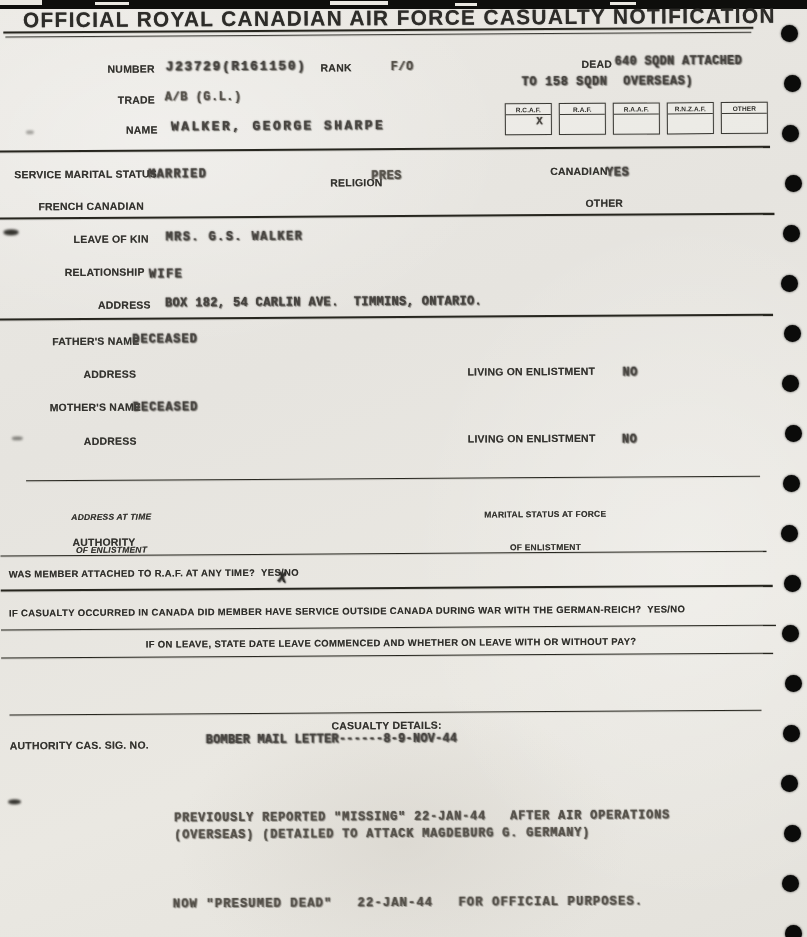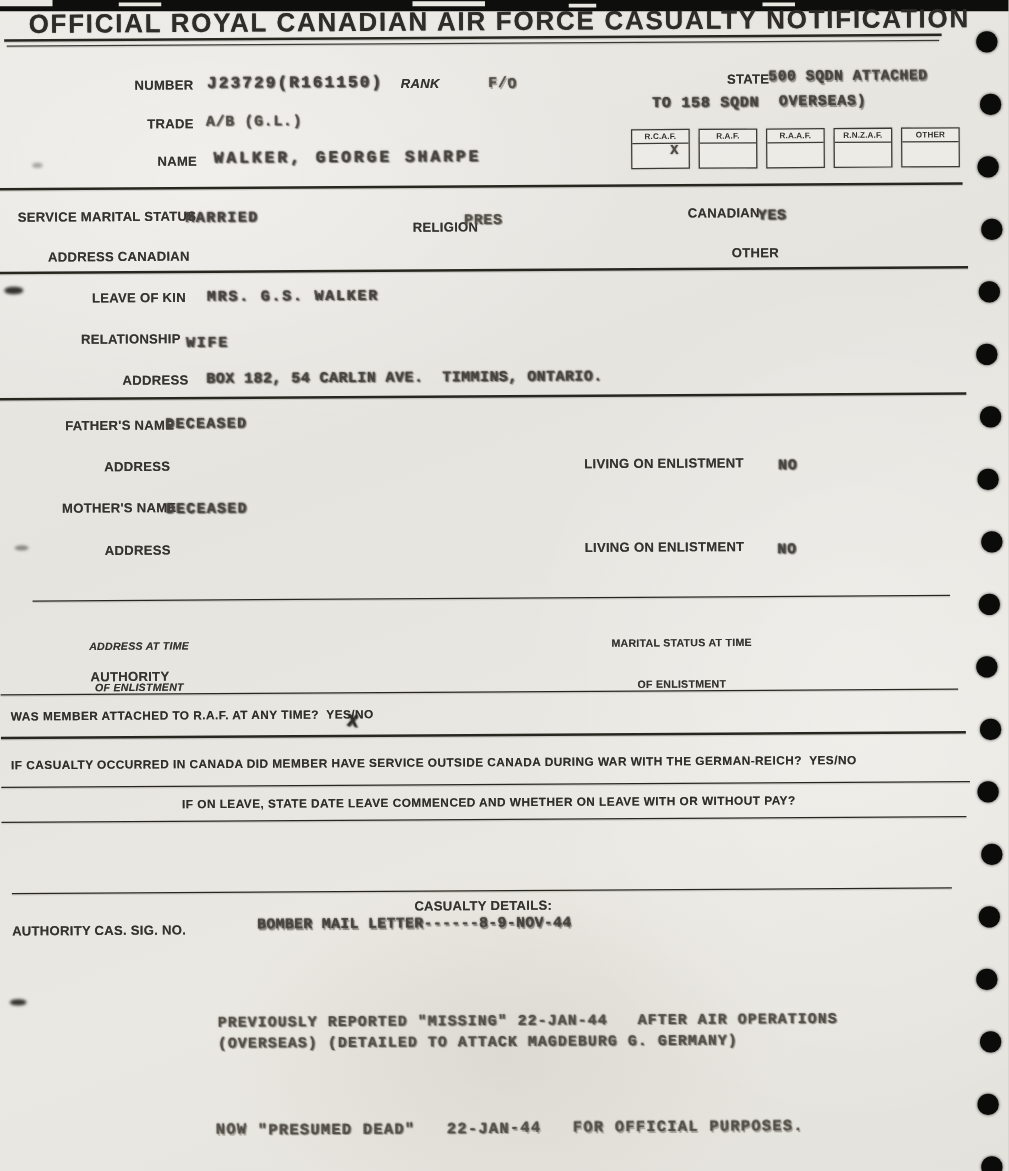--- a/index.html
+++ b/index.html
@@ -56,24 +56,24 @@
   </div>
 
   <div class="rot">
 
     <div class="title">OFFICIAL ROYAL CANADIAN AIR FORCE CASUALTY NOTIFICATION</div>
     <div class="hline" style="left:6px;top:29px;width:750px;height:2.4px;"></div>
     <div class="hline thin" style="left:8px;top:33.5px;width:746px;background:#3a3934;"></div>
 
     <div class="lbl" style="left:110px;top:61px;">NUMBER</div>
     <div class="typed heavy" style="left:168px;top:58px;font-size:13px;letter-spacing:1.6px;">J23729(R161150)</div>
-    <div class="lbl" style="left:323px;top:61px;font-style:italic;">RANK</div>
+    <div class="lbl" style="left:323px;top:61px;">RANK</div>
     <div class="typed" style="left:393px;top:60px;">F/O</div>
-    <div class="lbl" style="left:584px;top:59px;">STATE</div>
-    <div class="typed heavy" style="left:617px;top:56px;letter-spacing:0.3px;">500 SQDN ATTACHED</div>
+    <div class="lbl" style="left:584px;top:59px;">DEAD</div>
+    <div class="typed heavy" style="left:617px;top:56px;letter-spacing:0.3px;">640 SQDN ATTACHED</div>
     <div class="typed heavy" style="left:524px;top:76px;letter-spacing:0.6px;">TO 158 SQDN  OVERSEAS)</div>
 
     <div class="lbl" style="left:120px;top:92px;">TRADE</div>
     <div class="typed" style="left:167px;top:89px;">A/B (G.L.)</div>
 
     <div class="lbl" style="left:128px;top:122px;text-align:center;">NAME</div>
     <div class="typed heavy" style="left:173px;top:118px;font-size:13px;letter-spacing:2.4px;">WALKER, GEORGE SHARPE</div>
 
     <div class="svc-row">
       <div class="svc-box">
@@ -99,21 +99,21 @@
     </div>
 
     <div class="hline" style="left:0;top:148px;width:772px;"></div>
 
     <div class="lbl" style="left:16px;top:166px;">SERVICE MARITAL STATUS</div>
     <div class="typed heavy" style="left:150px;top:166px;letter-spacing:1.2px;">MARRIED</div>
     <div class="lbl" style="left:300px;top:176px;margin-left:32px;">RELIGION</div>
     <div class="typed" style="left:373px;top:169px;">PRES</div>
     <div class="lbl" style="left:552px;top:166px;">CANADIAN</div>
     <div class="typed heavy" style="left:608px;top:167px;text-align:right;">YES</div>
-    <div class="lbl" style="left:40px;top:198px;">ADDRESS CANADIAN</div>
+    <div class="lbl" style="left:40px;top:198px;">FRENCH CANADIAN</div>
     <div class="lbl" style="left:587px;top:198px;">OTHER</div>
 
     <div class="hline" style="left:0;top:215px;width:776px;"></div>
 
     <div class="lbl" style="left:75px;top:231px;">LEAVE OF KIN</div>
     <div class="typed heavy" style="left:167px;top:229px;letter-spacing:1.4px;">MRS. G.S. WALKER</div>
     <div class="lbl" style="left:66px;top:264px;">RELATIONSHIP</div>
     <div class="typed heavy" style="left:150px;top:266px;letter-spacing:1.4px;">WIFE</div>
     <div class="lbl" style="left:99px;top:297px;">ADDRESS</div>
     <div class="typed heavy" style="left:166px;top:295px;letter-spacing:0.35px;">BOX 182, 54 CARLIN AVE.  TIMMINS, ONTARIO.</div>
@@ -132,21 +132,21 @@
     <div class="lbl" style="left:468px;top:433px;">LIVING ON ENLISTMENT</div>
     <div class="typed heavy" style="left:622px;top:434px;">NO</div>
 
     <div class="hline thin" style="left:26px;top:478px;width:734px;"></div>
 
     <div class="lbl lbl-2line" style="left:56px;top:488px;width:110px;font-style:italic;">
       <div>ADDRESS AT TIME</div>
       <div>OF ENLISTMENT</div>
     </div>
     <div class="lbl lbl-2line" style="left:465px;top:488px;width:160px;">
-      <div>MARITAL STATUS AT TIME</div>
+      <div>MARITAL STATUS AT FORCE</div>
       <div>OF ENLISTMENT</div>
     </div>
     <div class="lbl" style="left:72px;top:534px;">AUTHORITY</div>
 
     <div class="hline thin" style="left:0;top:553px;width:766px;"></div>
 
     <div class="lbl lbl-q" style="left:8px;top:566px;">WAS MEMBER ATTACHED TO R.A.F. AT ANY TIME?  YES/NO</div>
     <div class="xblot" style="left:277px;top:569px;">X</div>
     <div class="hline" style="left:0;top:587px;width:772px;"></div>
 

